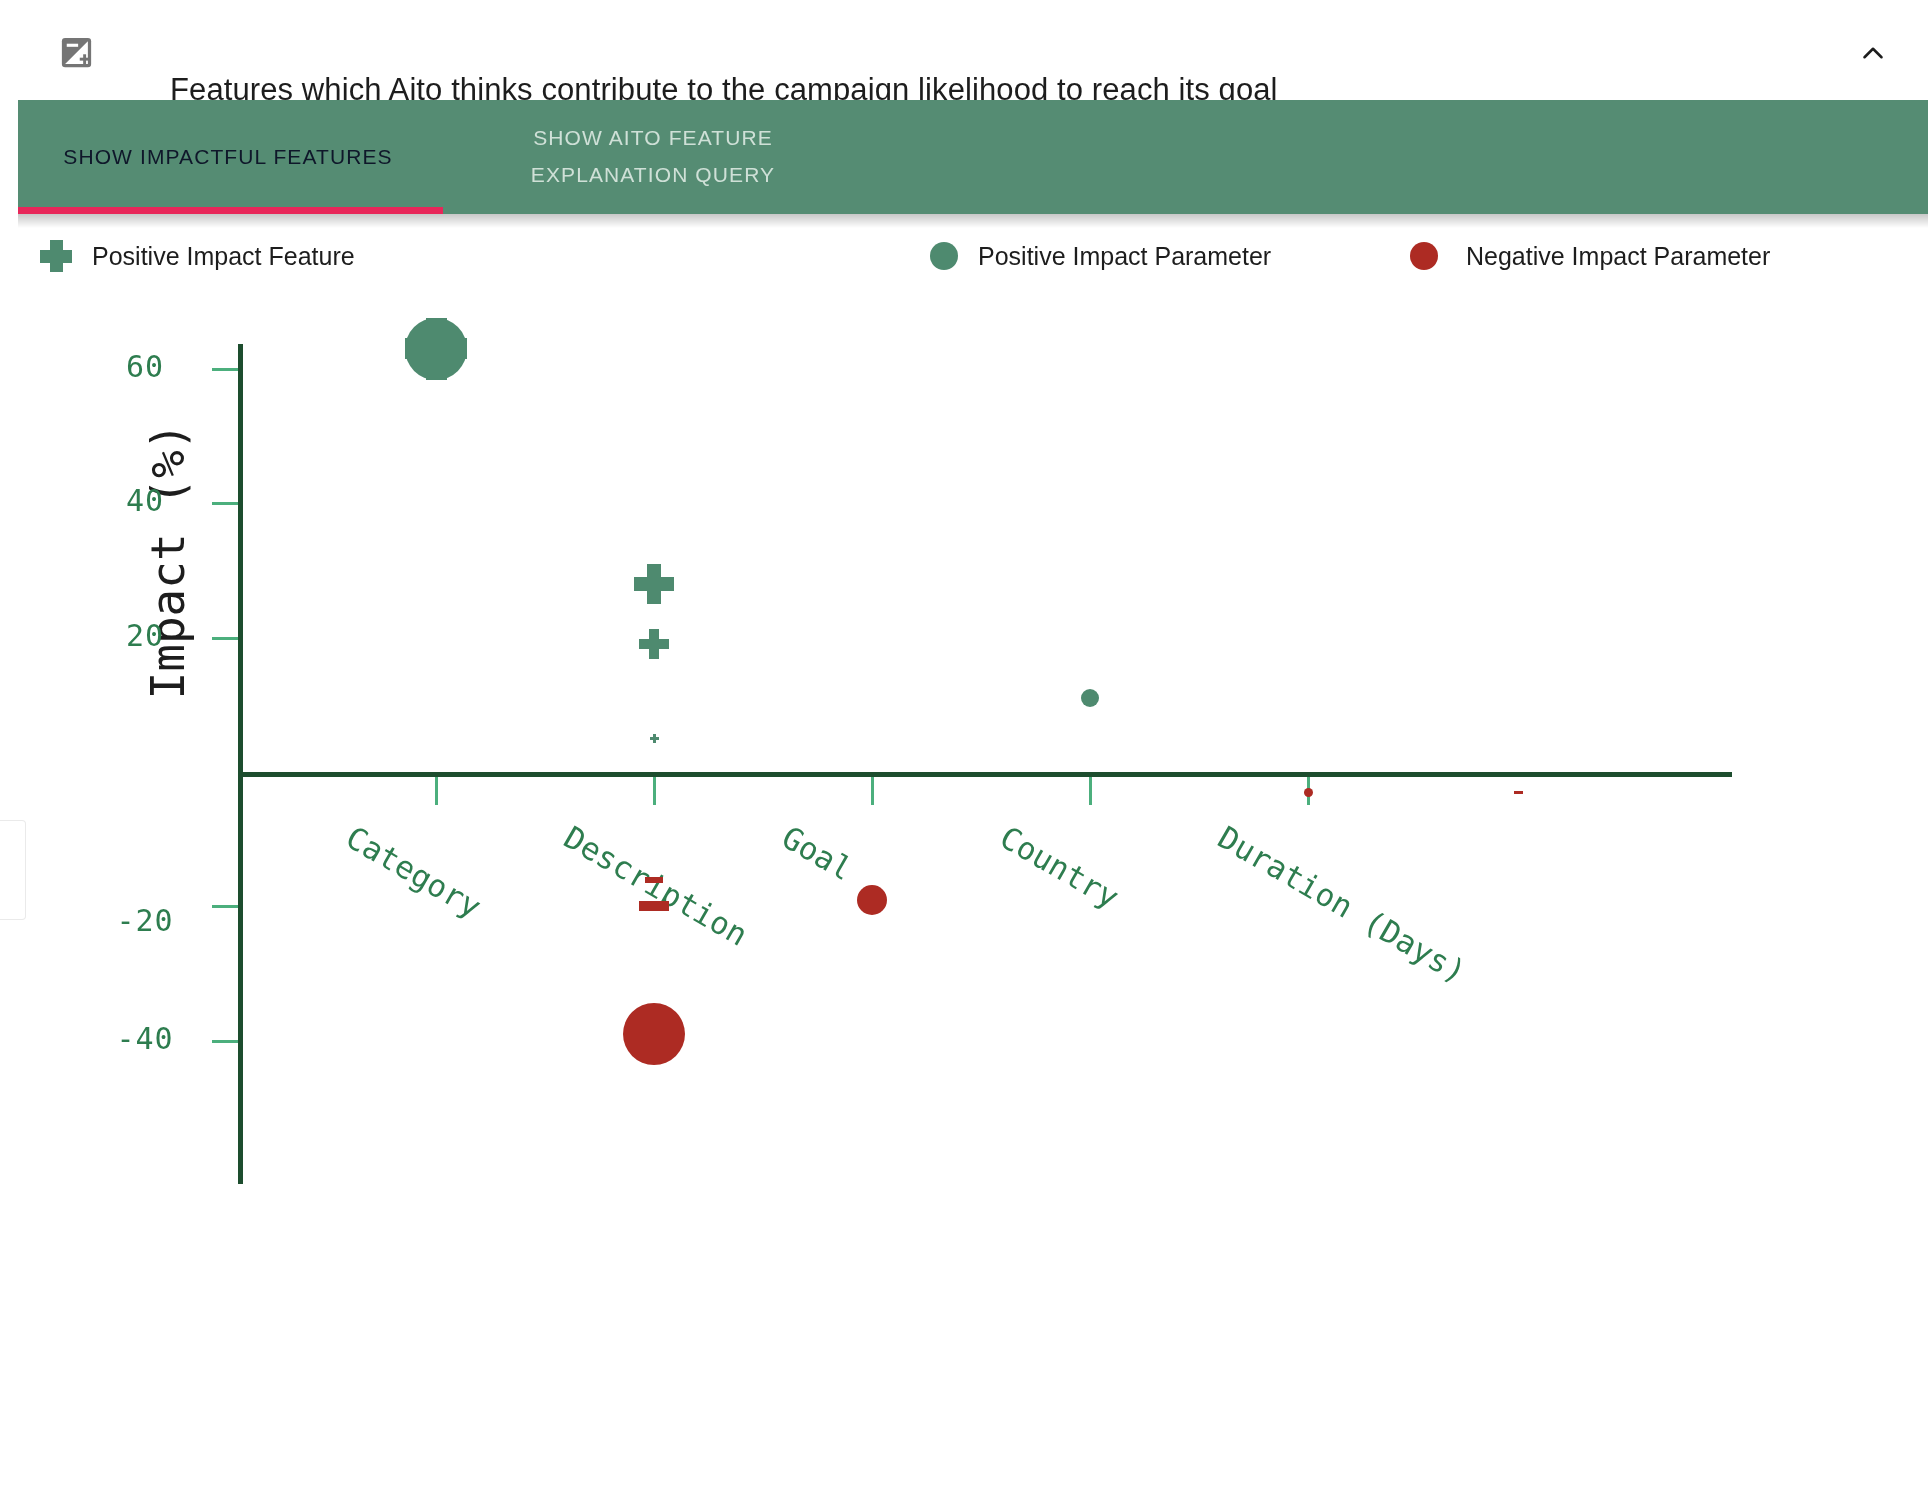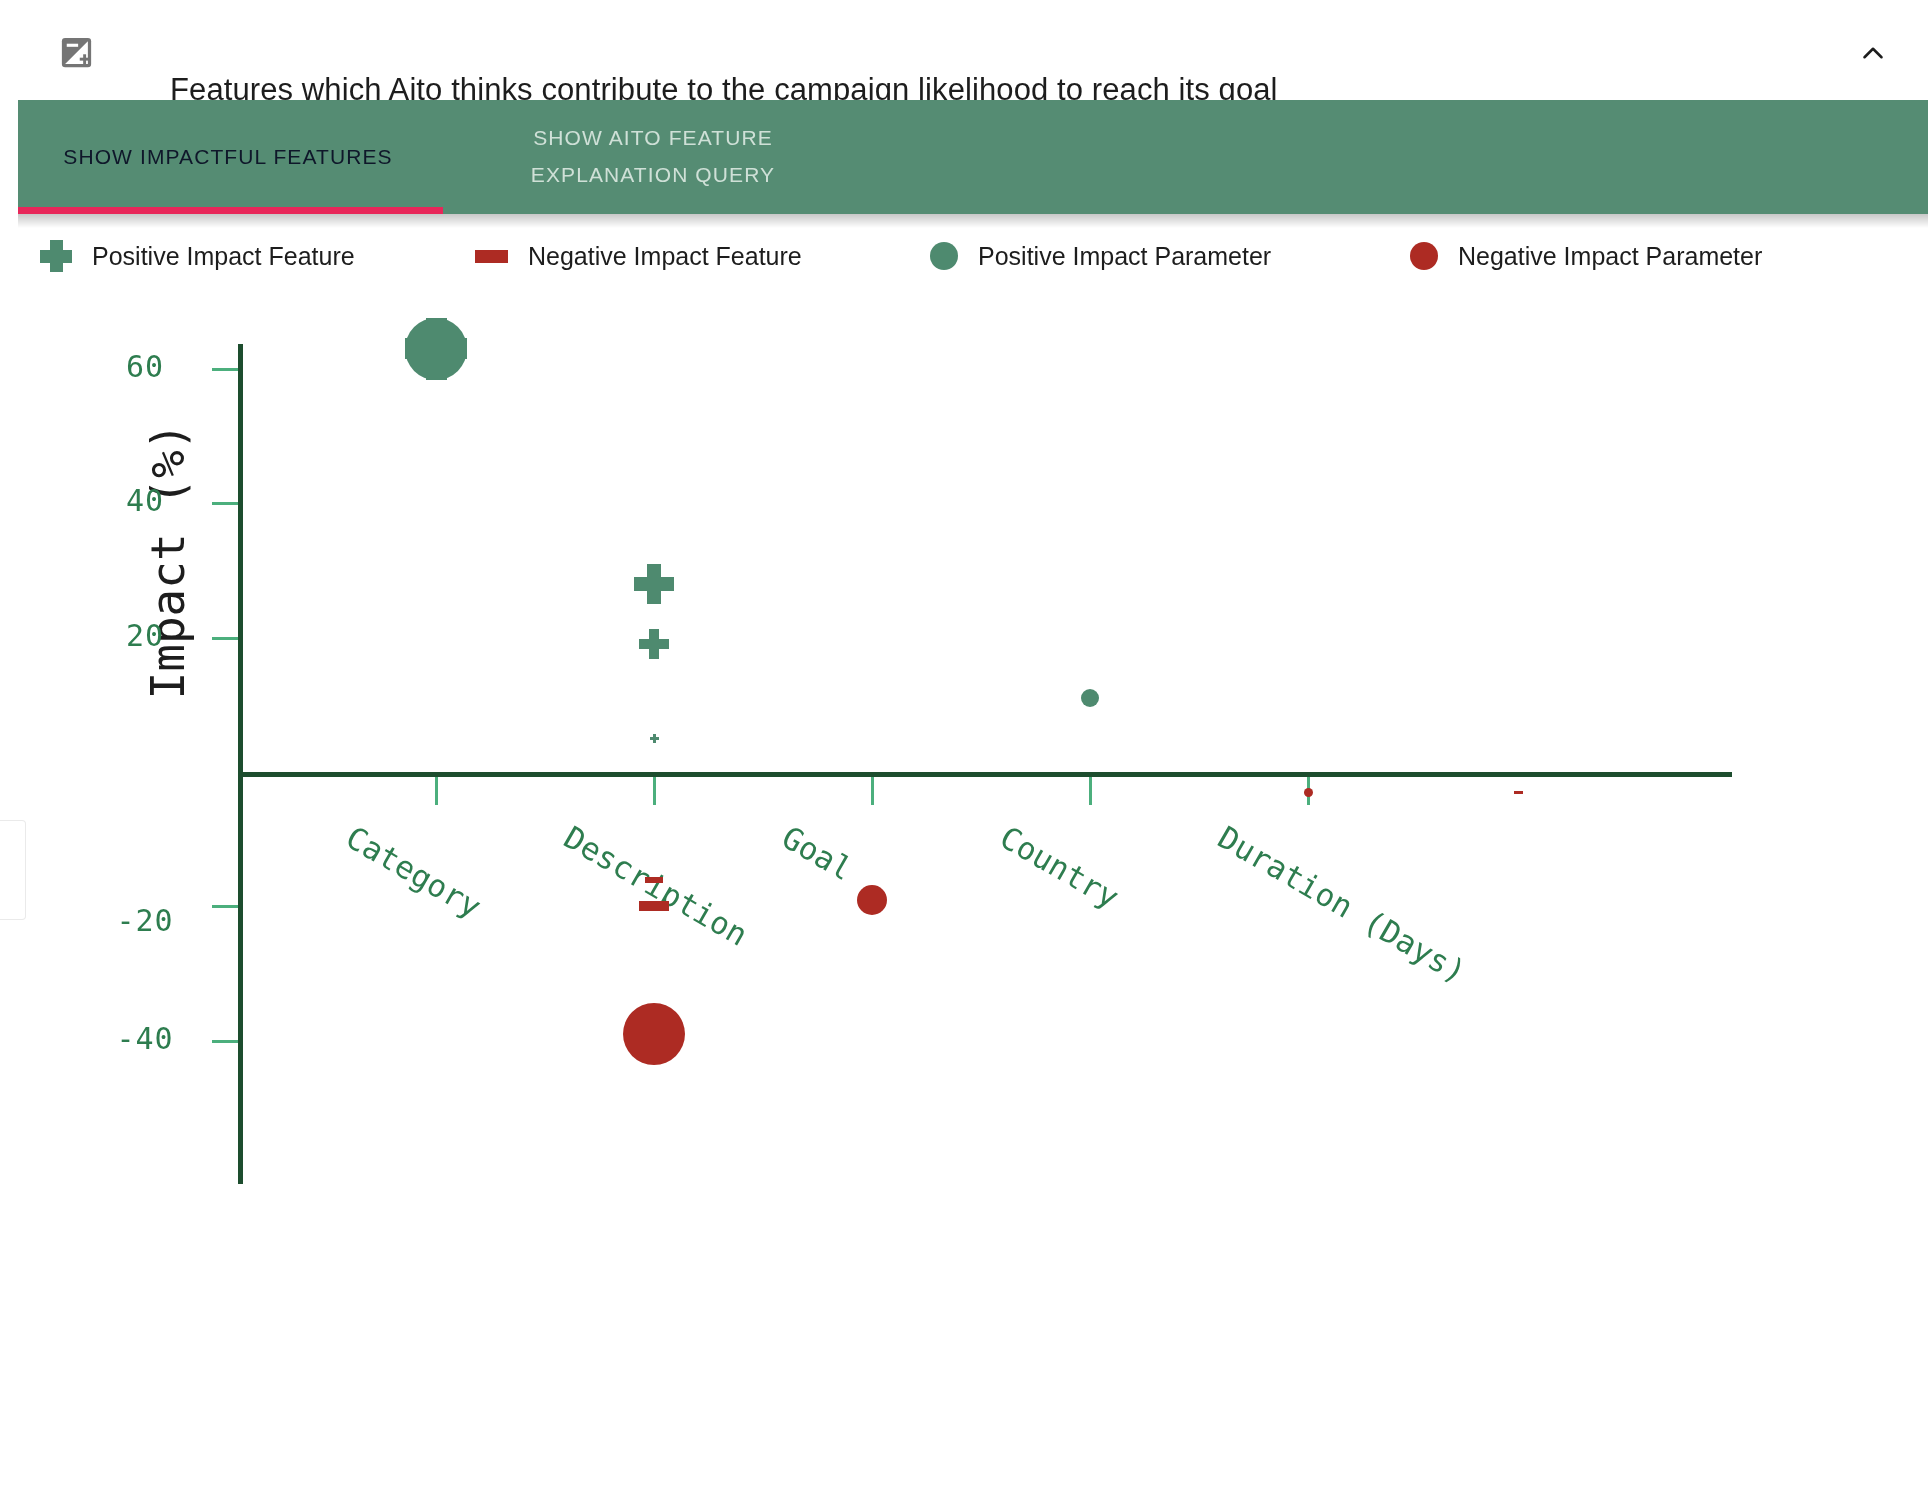--- a/index.html
+++ b/index.html
@@ -150,31 +150,27 @@
   
 </div>
 
 <div id="legend">
 
   <div class="legend-item" style="left:40px;">
     <span class="lg-plus"></span>
     <span class="legend-label">Positive Impact Feature</span>
   </div>
 
-  <div class="legend-item" style="left:475px;">
-    <span class="lg-minus"></span>
-    <span class="legend-label">Negative Impact Feature</span>
-  </div>
 
   <div class="legend-item" style="left:930px;">
     <span class="lg-circle-g"></span>
     <span class="legend-label">Positive Impact Parameter</span>
   </div>
 
-  <div class="legend-item" style="left:1410px;">
+  <div class="legend-item" style="left:1410px;gap:8px;">
     <span class="lg-circle-r"></span>
     <span class="legend-label">Negative Impact Parameter</span>
   </div>
 </div>
 
 <div id="plot">
 
   <div class="axis-line" id="y-axis"></div>
   <div class="axis-line" id="x-axis"></div>
 

